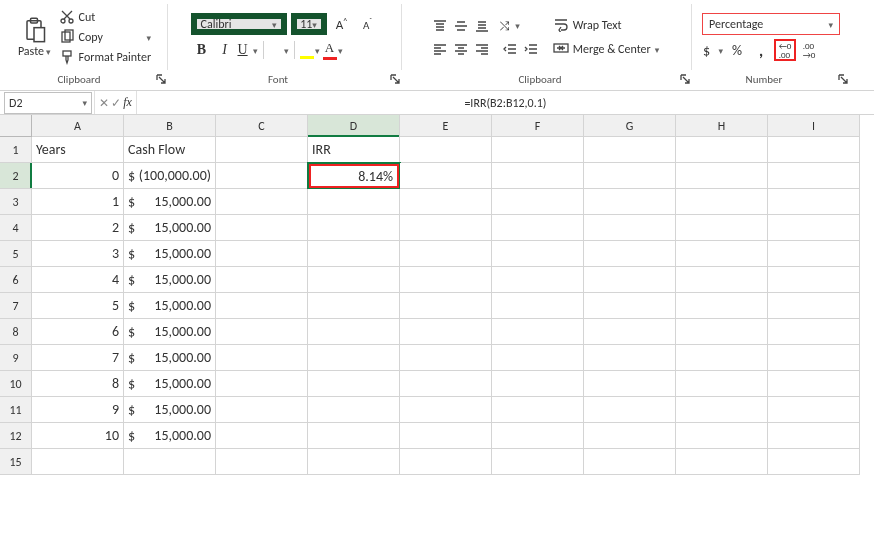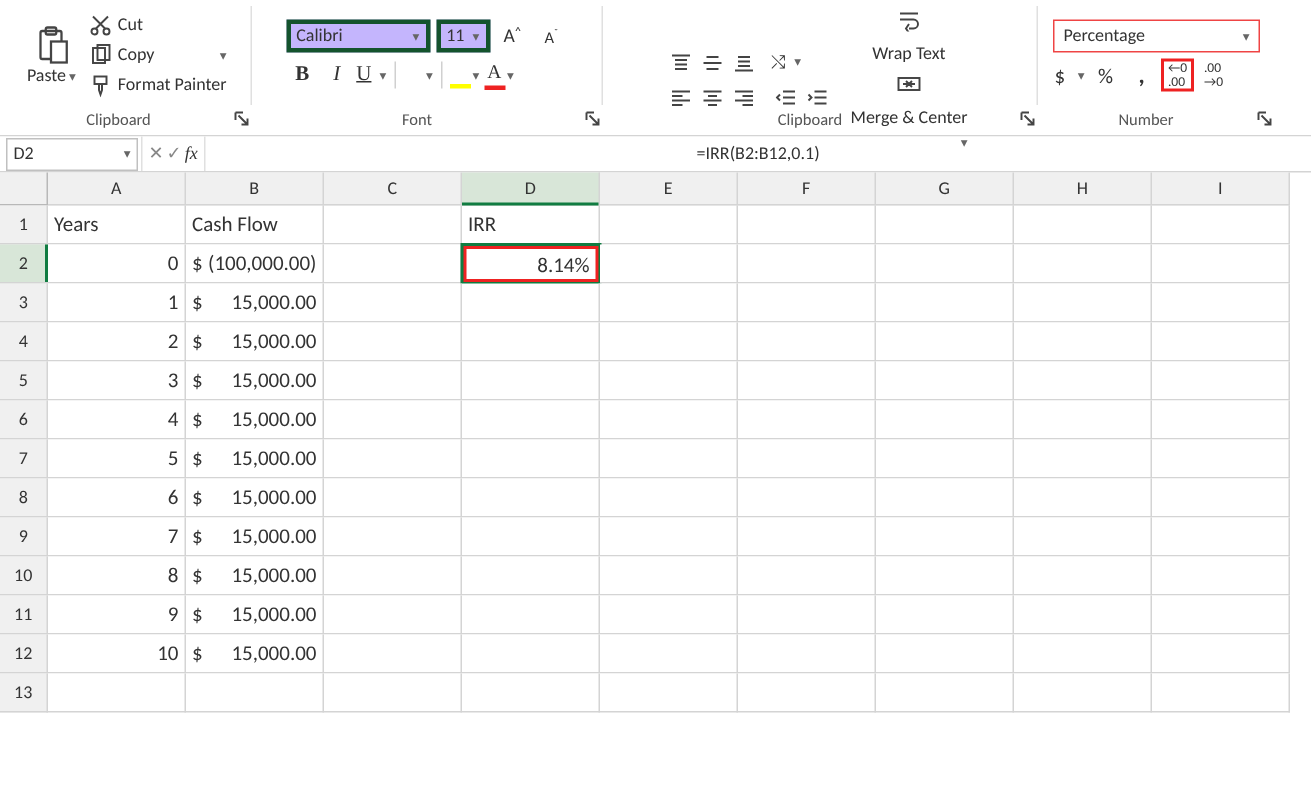--- a/index.html
+++ b/index.html
@@ -19,42 +19,42 @@
 
 .clipboard-main { display: flex; flex-direction: column; align-items: center; justify-content: center; margin-right: 6px; }
 .clipboard-main .paste-icon { width: 28px; height: 28px; display:flex;align-items:center;justify-content:center; }
 .small-cmds { display: flex; flex-direction: column; gap: 2px; }
 .small-cmd { display: flex; align-items: center; gap: 4px; font-size: 12px; padding: 1px 2px; cursor: pointer; text-align: center; }
 .small-cmd .ico { width: 16px; height: 16px; display:flex;align-items:center;justify-content:center; }
 
 
 .font-top { display: flex; align-items: center; gap: 4px; margin-bottom: 4px; }
 .font-col { display: flex; flex-direction: column; }
-.font-select { height: 22px; border: 3px solid #14532d; background: #c4b5fd; display: flex; align-items: center; padding: 0 4px; font-size: 12px; }
+.font-select { height: 22px; border: 6px solid #14532d; background: #e5e5e5; display: flex; align-items: center; padding: 0 4px; font-size: 12px; }
 .font-select.name { width: 96px; }
 .font-select.size { width: 36px; justify-content: center; }
 .dd { margin-left: auto; font-size: 9px; color: #666; }
 .icon-btn { width: 22px; height: 22px; display:flex; align-items:center; justify-content:center; cursor:pointer; border:1px solid transparent; }
 .btn-row { display: flex; align-items: center; gap: 1px; }
 .divider { width:1px; height:18px; background:#d0d0d0; margin:0 3px; }
 .glyph { font-family: "Times New Roman", serif; font-size: 14px; }
 .glyph.b { font-weight: bold; }
 .glyph.i { font-style: italic; }
 .glyph.u { text-decoration: underline; }
 .color-bar { width:14px; height:3px; margin-top:1px; }
 .stack { display:flex; flex-direction:column; align-items:center; }
 
 
 .align-grid { display:flex; flex-direction:column; gap:3px; }
 .ab { width:20px; height:20px; display:flex;align-items:center;justify-content:center;cursor:pointer; }
 .ab svg { width:14px; height:14px; }
 
 
 .wrap-merge { display:flex; flex-direction:column; gap:3px; margin-left:8px; }
-.wm-btn { display:flex; align-items:center; gap:4px; font-size:12px; padding:1px 4px; cursor:pointer;flex-direction:column; }
+.wm-btn { display:flex; align-items:center; gap:4px; font-size:12px; padding:1px 4px; cursor:pointer; }
 
 
 .number-col { display:flex; flex-direction:column; gap:4px; }
 .num-select { height:22px; width:138px; border:1px solid #ef4444; display:flex; align-items:center; padding:0 6px; font-size:12px; }
 .num-row { display:flex; align-items:center; gap:2px; }
 .highlight-red { border:2px solid #e22; }
 
 
 .formula-bar { display:flex; align-items:center; border-bottom:1px solid #d4d4d4; height:24px; background:#fff; }
 .name-box { width:88px; height:22px; border:1px solid #c0c0c0; margin:0 2px 0 4px; display:flex; align-items:center; padding:0 4px; font-size:12px; }
@@ -516,21 +516,21 @@
       <span class="sym">$</span>
       <span class="amt">15,000.00</span>
     </div>
     <div class="cell"></div>
     <div class="cell"></div>
     <div class="cell"></div>
     <div class="cell"></div>
     <div class="cell"></div>
     <div class="cell"></div>
     <div class="cell"></div>
-    <div class="rowhdr">13</div>
+    <div class="rowhdr">15</div>
     <div class="cell"></div>
     <div class="cell"></div>
     <div class="cell"></div>
     <div class="cell"></div>
     <div class="cell"></div>
     <div class="cell"></div>
     <div class="cell"></div>
     <div class="cell"></div>
     <div class="cell"></div>
   </div>

